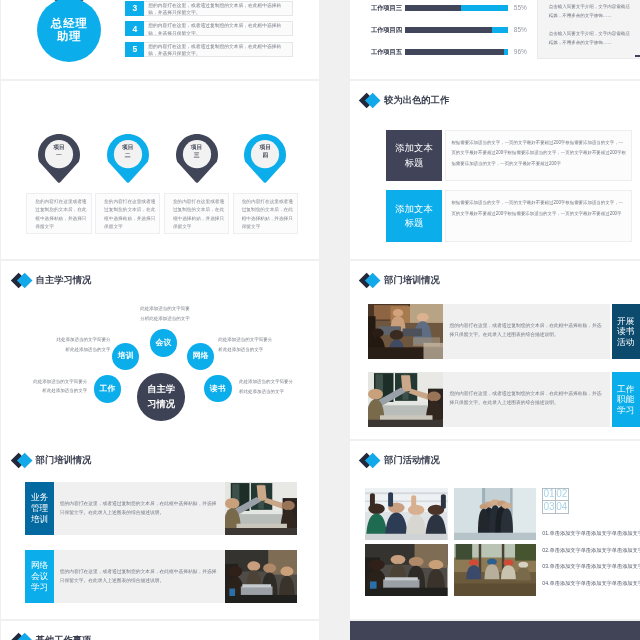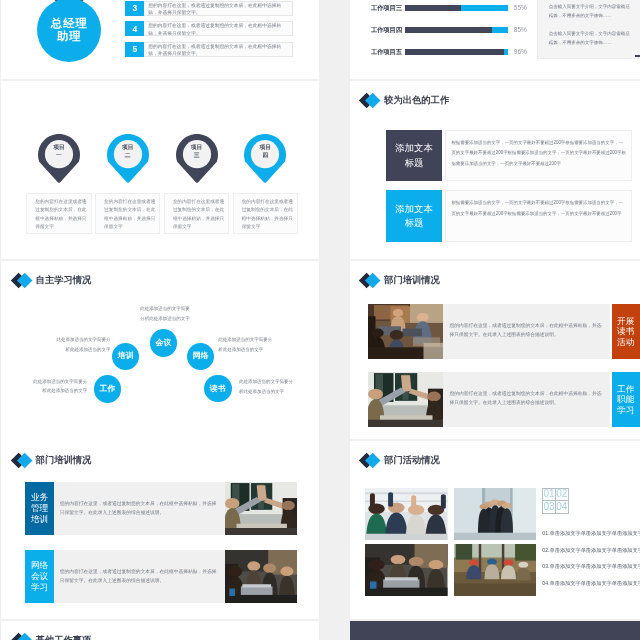--- a/index.html
+++ b/index.html
@@ -223,20 +223,24 @@
 
   <div class="slide sL" id="slide4" style="top:260.8px;height:189px;">
     <div class="shead" style="left:9px;top:11px;">
       <span class="dia">
           <i class="d1"></i>
           <i class="d2"></i>
         </span>
       <span class="stitle">自主学习情况</span>
     </div>
     <div class="hub">
+        <div class="hubc hubmain">
+          <span>自主学</span>
+          <span>习情况</span>
+        </div>
         <div class="hubc node" style="left: 148.3px; top: 68.6px;">会议</div>
         <div class="hubc node" style="left: 110.6px; top: 81.9px;">培训</div>
         <div class="hubc node" style="left: 185.6px; top: 81.9px;">网络</div>
         <div class="hubc node" style="left: 92.5px; top: 114.5px;">工作</div>
         <div class="hubc node" style="left: 202.7px; top: 114px;">读书</div>
         <div class="nt" style="top: 43.7px; left: 134.6px; text-align: center; width: 58px;">此处添加适当的文字简要
 分析此处添加适当的文字</div>
         <div class="nt" style="top: 74.7px; left: 47.3px; text-align: right; width: 62px;">此处添加适当的文字简要分
 析此处添加适当的文字</div>
         <div class="nt" style="top: 74.7px; left: 217px; text-align: left; width: 64px;">此处添加适当的文字简要分
@@ -275,21 +279,21 @@
               <circle cx="13" cy="52" r="8" fill="#2a1d16"></circle>
               <path d="M2 106 Q2 59 13 59 Q24 59 24 106 Z" fill="#231912"></path>
               <circle cx="38" cy="56" r="9" fill="#3a2a20"></circle>
               <path d="M26 109 Q26 64 38 64 Q50 64 50 109 Z" fill="#3f4a63"></path>
               <rect x="0" y="78" width="100" height="22" fill="#2a1f17"></rect>
               <rect x="60" y="60" width="36" height="16" fill="#9c8e7c" opacity=".7"></rect>
               <rect x="74" y="70" width="26" height="30" fill="#c7b9a4" opacity=".75"></rect>
             </svg>
           </div>
           <div class="pbody" style="height: 55.5px; left: 75px; width: 166.8px;">您的内容打在这里，或者通过复制您的文本后，在此框中选择粘贴，并选择只保留文字。在此录入上述图表的综合描述说明。</div>
-          <div class="ptag" style="height: 55.5px; background: #c2410c; left: 243.3px; width: 28px;">
+          <div class="ptag" style="height: 55.5px; background: #0c4a6e; left: 243.3px; width: 28px;">
             <span>开展</span>
             <span>读书</span>
             <span>活动</span>
           </div>
         </div>
         <div class="prow" style="left: 18.7px; top: 111px; width: 271.3px; height: 55.5px;">
           <div class="ph" style="height: 55.5px; left: 0px; width: 75px;">
             <svg viewBox="0 0 100 100" preserveAspectRatio="none" aria-hidden="true">
               <rect width="100" height="100" fill="#b9bdba"></rect>
               <rect x="0" y="0" width="100" height="60" fill="#e4e6e1"></rect>

